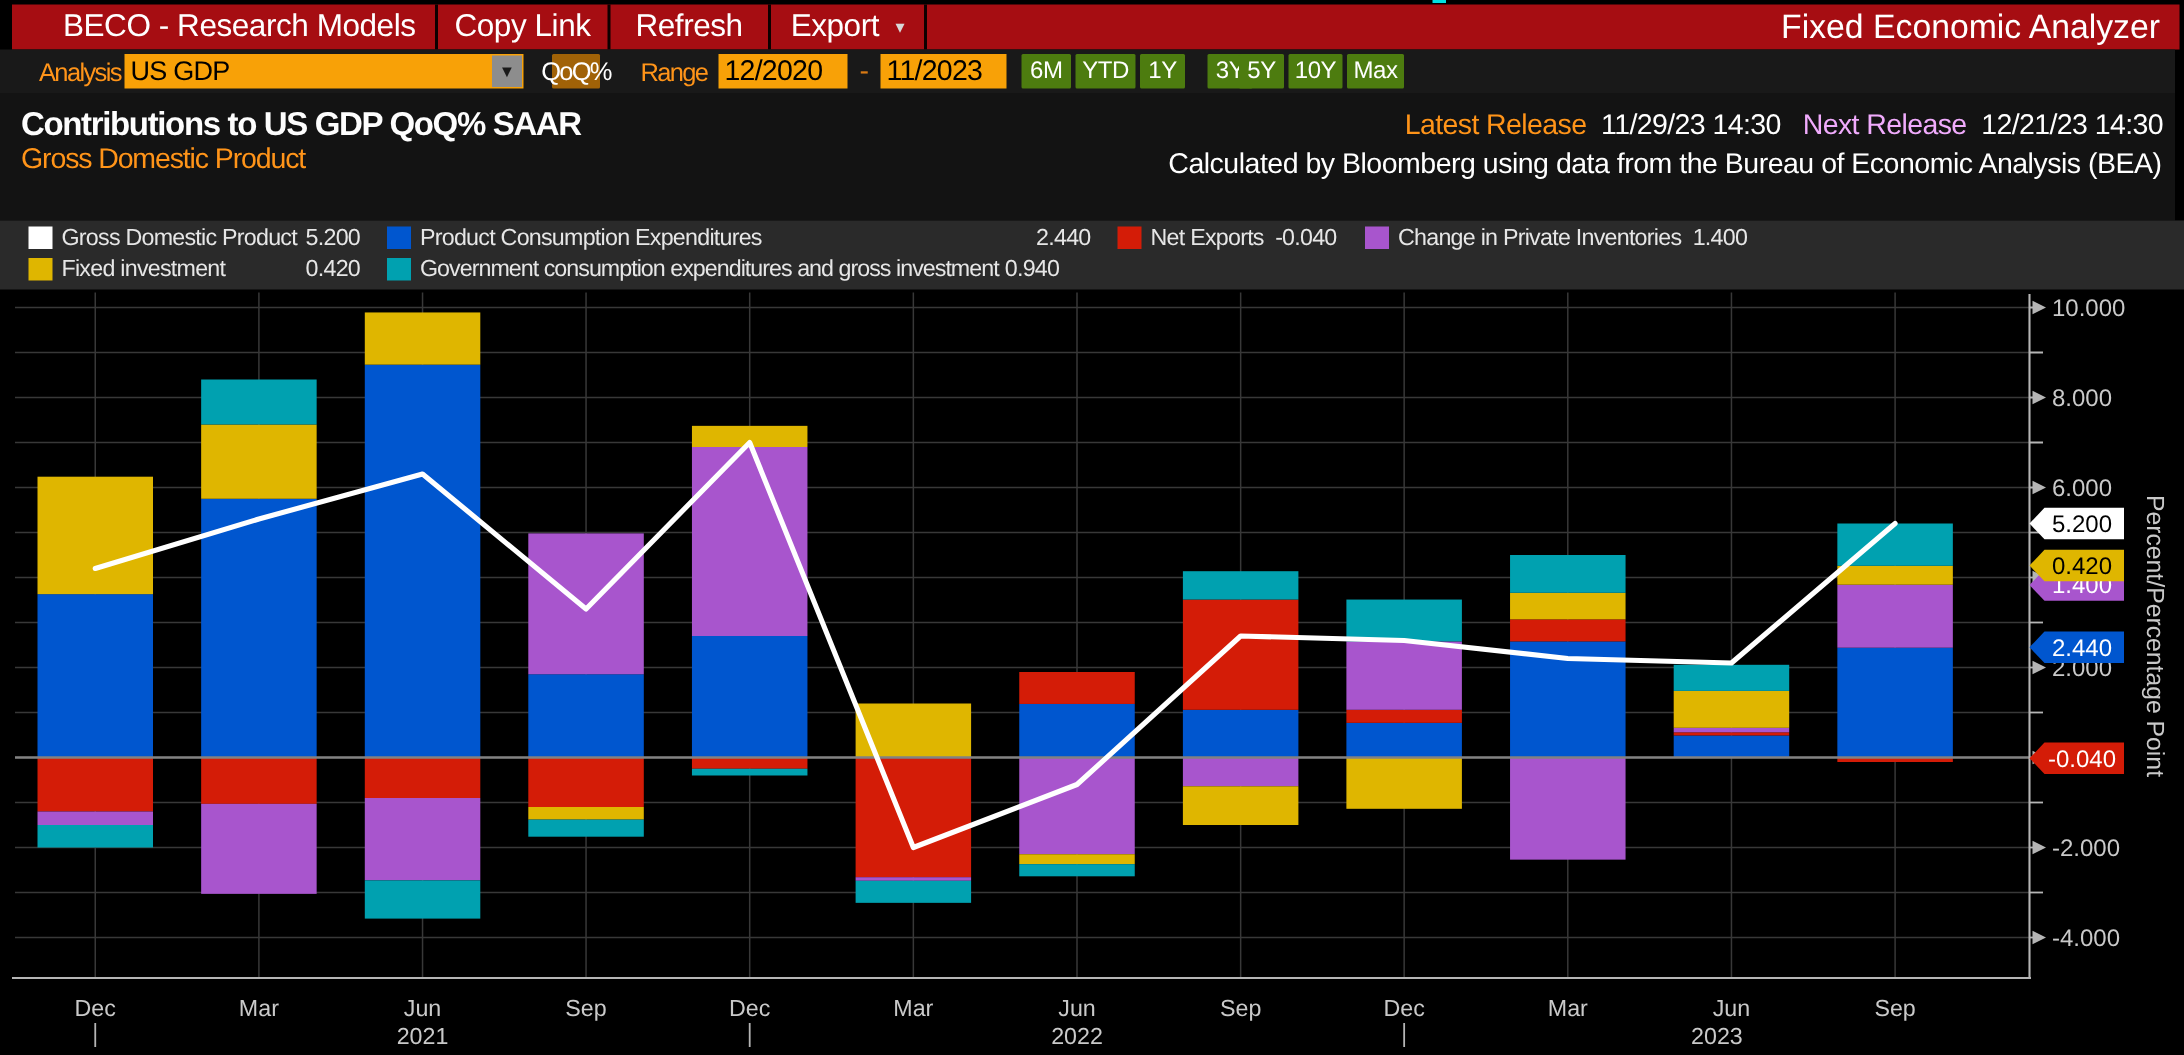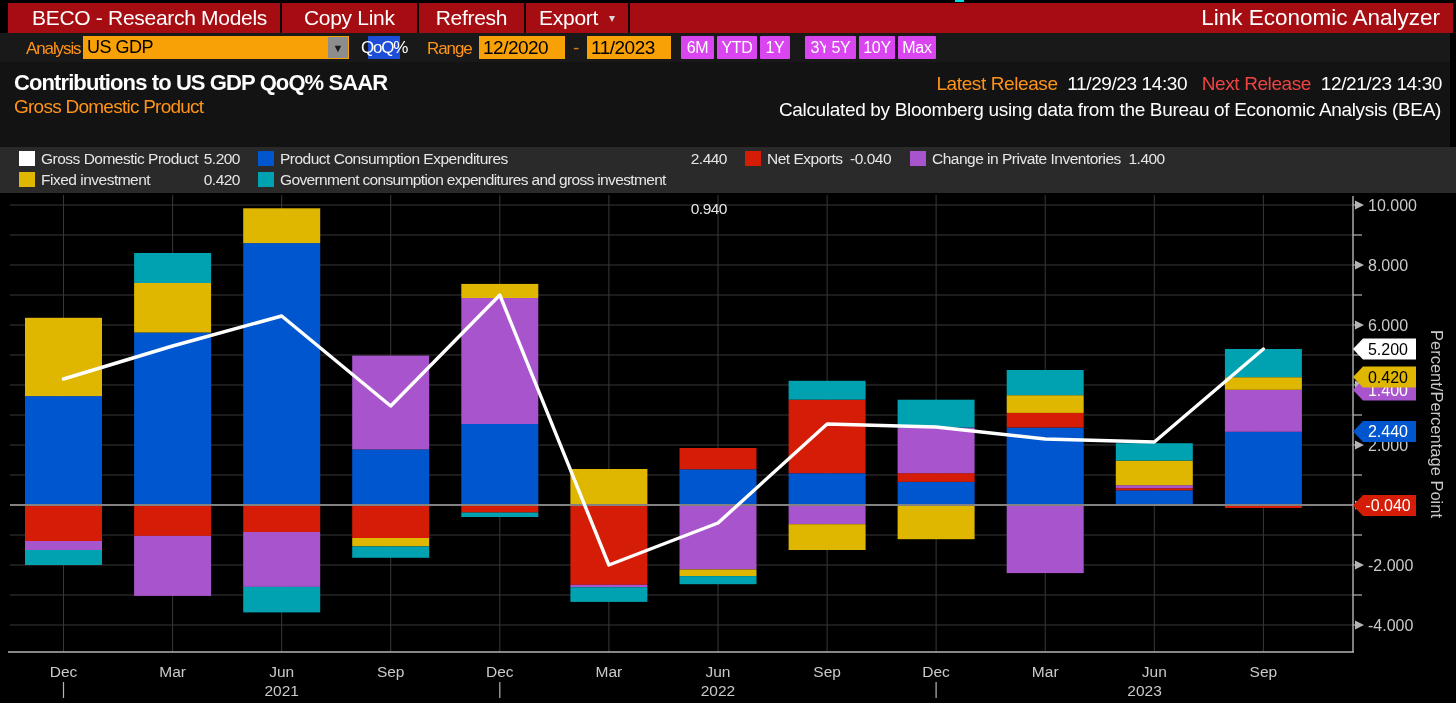--- a/index.html
+++ b/index.html
@@ -9,84 +9,84 @@
 
 #redbar { position:absolute; left:8px; top:3px; width:1445px; height:30px; background:#a60d12;
   display:flex; align-items:center; color:#fff; font-size:21px; letter-spacing:-0.3px; }
 .tab { height:30px; display:flex; align-items:center; border-right:2px solid #0d0000; white-space:nowrap; }
 #cyandash { position:absolute; left:955px; top:0; width:9px; height:2px; background:#00e0e0; }
 
 #toolbar { position:absolute; left:0; top:33px; width:1450px; height:29px; background:#191919; }
 .olabel { color:#ff9419; font-size:17px; letter-spacing:-1.1px; }
 .obox { position:absolute; top:3px; height:23px; background:#f8a107; color:#000; font-size:19px;
   display:flex; align-items:center; padding-left:4px; letter-spacing:-0.5px; }
-.gbtn { position:absolute; top:3px; height:23px; background:#d946ef; color:#fff; font-size:16px;
+.gbtn { position:absolute; top:3px; height:23px; background:#4d7c0f; color:#fff; font-size:16px;
   display:flex; align-items:center; justify-content:center; border-radius:1px; letter-spacing:-0.3px; }
 
 #titlearea { position:absolute; left:0; top:62px; width:1450px; height:85px; background:#131313; }
 
 #legend { position:absolute; left:0; top:147px; width:1456px; height:46px; background:#2a2a2a; z-index:3; }
 .sw { position:absolute; width:16px; height:15px; }
 .ltx { position:absolute; color:#e6e6e6; font-size:15.5px; white-space:nowrap; letter-spacing:-0.5px; }
 </style></head>
 <body>
 <div id="page">
   <div id="redbar">
-    <div class="tab" style="padding-left:24px; padding-right:13px;text-align:right;">BECO&nbsp;- Research Models</div>
-    <div class="tab" style="padding:0 22px;text-align:right;">Copy Link</div>
+    <div class="tab" style="padding-left:34px; padding-right:13px;text-align:right;">BECO&nbsp;- Research Models</div>
+    <div class="tab" style="padding:0 11px;text-align:right;">Copy Link</div>
     <div class="tab" style="padding:0 17px;">Refresh</div>
     <div class="tab" style="padding:0 13px;">Export&nbsp;&nbsp;<span style="font-size:12px; color:#d8d8d8;">▾</span></div>
     <div style="flex:1"></div>
-    <div style="padding-right:13px; white-space:nowrap; font-size:22.5px; letter-spacing:0;">Link Economic Analyzer</div>
+    <div style="padding-right:13px; white-space:nowrap; font-size:22.5px; letter-spacing:0;">Fixed Economic Analyzer</div>
   </div>
   <div id="cyandash"></div>
   <div id="toolbar">
     <span class="olabel abs" style="left:26px; top:6px;">Analysis</span>
     <div class="obox" style="left:83px; width:266px; font-size:18px;">US GDP
       <div style="position:absolute; right:1px; top:1px; width:20px; height:21px; background:#8d8d8d; color:#1a1a1a; font-size:11px; display:flex; align-items:center; justify-content:center; letter-spacing:0;">▼</div>
     </div>
-    <div class="gbtn" style="left:368px; width:32px; background:#1d4ed8; font-size:17px; letter-spacing:-1.2px;">QoQ%</div>
+    <div class="gbtn" style="left:368px; width:32px; background:#a16207; font-size:17px; letter-spacing:-1.2px;">QoQ%</div>
     <span class="olabel abs" style="left:427px; top:6px;">Range</span>
     <div class="obox" style="left:479px; width:86px;">12/2020</div>
     <span class="abs" style="left:573px; top:4px; color:#d97a14; font-size:19px;">-</span>
     <div class="obox" style="left:587px; width:84px;">11/2023</div>
     <div class="gbtn" style="left:681px; width:33px;">6M</div>
     <div class="gbtn" style="left:717px; width:40px;">YTD</div>
     <div class="gbtn" style="left:760px; width:30px;">1Y</div>
     <div class="gbtn" style="left:793px; width:30px;margin-left:12px;">3Y</div>
     <div class="gbtn" style="left:826px; width:30px;">5Y</div>
     <div class="gbtn" style="left:859px; width:36px;">10Y</div>
     <div class="gbtn" style="left:898px; width:38px;">Max</div>
   </div>
   <div id="titlearea">
     <div class="abs" style="left:14px; top:8px; color:#fdfdfd; font-size:22px; font-weight:bold; letter-spacing:-0.9px;">Contributions to US GDP QoQ% SAAR</div>
     <div class="abs" style="left:14px; top:34px; color:#ff9419; font-size:19px; letter-spacing:-0.75px;">Gross Domestic Product</div>
     <div class="abs" style="right:8px; top:11px; font-size:19px; white-space:nowrap; letter-spacing:-0.4px;">
       <span style="color:#ff9419;">Latest Release</span>&nbsp; <span style="color:#fff;">11/29/23 14:30</span> &nbsp;
-      <span style="color:#ef4444;">Next Release</span>&nbsp; <span style="color:#fff;">12/21/23 14:30</span>
+      <span style="color:#f0abfc;">Next Release</span>&nbsp; <span style="color:#fff;">12/21/23 14:30</span>
     </div>
     <div class="abs" style="right:9px; top:37px; font-size:19px; color:#fff; white-space:nowrap; letter-spacing:-0.33px;">Calculated by Bloomberg using data from the Bureau of Economic Analysis (BEA)</div>
   </div>
   <div id="legend">
     <div class="sw" style="left:19px; top:4px;  background:#ffffff;"></div>
     <div class="ltx" style="left:41px; top:3px;">Gross Domestic Product</div>
     <div class="ltx" style="left:166px; top:3px; width:74px; text-align:right;">5.200</div>
     <div class="sw" style="left:258px; top:4px; background:#0056cf;"></div>
     <div class="ltx" style="left:280px; top:3px;">Product Consumption Expenditures</div>
     <div class="ltx" style="left:649px; top:3px; width:78px; text-align:right;">2.440</div>
     <div class="sw" style="left:745px; top:4px; background:#d41c07;"></div>
     <div class="ltx" style="left:767px; top:3px;">Net Exports&nbsp;&nbsp;-0.040</div>
     <div class="sw" style="left:910px; top:4px; background:#a855cd;"></div>
     <div class="ltx" style="left:932px; top:3px;">Change in Private Inventories&nbsp;&nbsp;1.400</div>
     <div class="sw" style="left:19px; top:25px; background:#dfb600;"></div>
     <div class="ltx" style="left:41px; top:24px;">Fixed investment</div>
     <div class="ltx" style="left:166px; top:24px; width:74px; text-align:right;">0.420</div>
     <div class="sw" style="left:258px; top:25px; background:#00a1b0;"></div>
     <div class="ltx" style="left:280px; top:24px; letter-spacing:-0.65px;">Government consumption expenditures and gross investment</div>
-    <div class="ltx" style="left:649px; top:24px; width:78px; text-align:right;margin-top:29px;">0.940</div>
+    <div class="ltx" style="left:649px; top:24px; width:78px; text-align:center;">0.940</div>
   </div>
   <svg width="1456" height="513" viewBox="0 0 1456 513" style="position:absolute;left:0;top:190px;background:#000">
 <line x1="10" y1="15" x2="1353" y2="15" stroke="#383838" stroke-width="1"></line>
 <line x1="10" y1="45" x2="1353" y2="45" stroke="#383838" stroke-width="1"></line>
 <line x1="10" y1="75" x2="1353" y2="75" stroke="#383838" stroke-width="1"></line>
 <line x1="10" y1="105" x2="1353" y2="105" stroke="#383838" stroke-width="1"></line>
 <line x1="10" y1="135" x2="1353" y2="135" stroke="#383838" stroke-width="1"></line>
 <line x1="10" y1="165" x2="1353" y2="165" stroke="#383838" stroke-width="1"></line>
 <line x1="10" y1="195" x2="1353" y2="195" stroke="#383838" stroke-width="1"></line>
 <line x1="10" y1="225" x2="1353" y2="225" stroke="#383838" stroke-width="1"></line>

